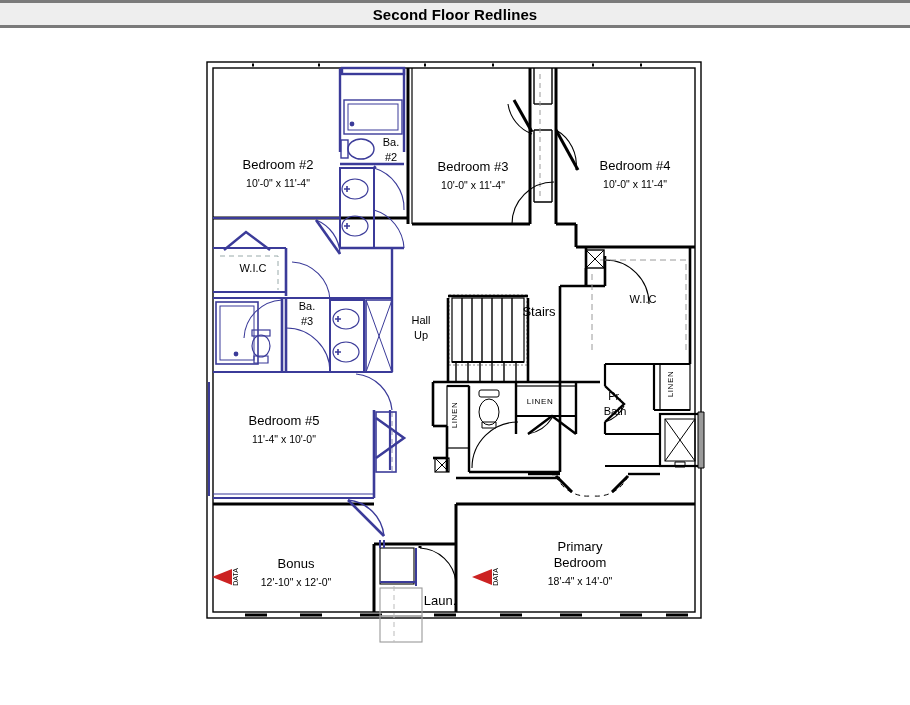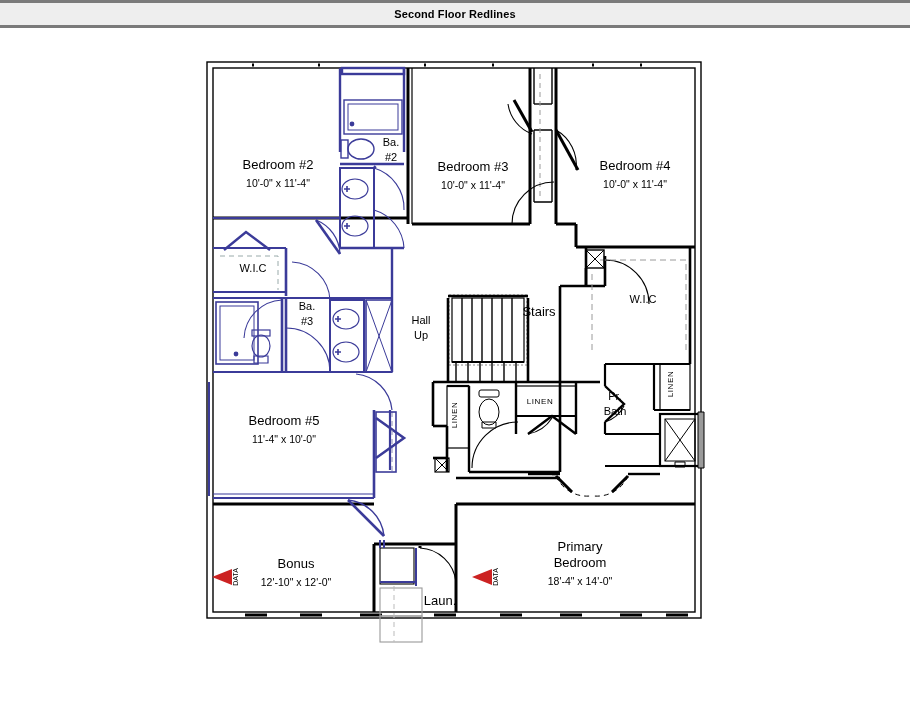--- a/index.html
+++ b/index.html
@@ -12,21 +12,21 @@
   
   #title-bar{
     position:absolute;left:0;top:0;width:910px;height:28px;
     background:#eeeeee;
     border-top:3px solid #7a7a7a;
     border-bottom:3px solid #7a7a7a;
     box-sizing:border-box;
     display:flex;align-items:center;justify-content:center;
   }
   #title-bar .t{
-    font-size:11px;font-weight:bold;color:#000;letter-spacing:.1px;
+    font-size:15px;font-weight:bold;color:#000;letter-spacing:.1px;
   }
   
   #plan-stage{
     position:absolute;left:0;top:34px;width:910px;height:671px;
     background:#ffffff;
   }
   #plan-svg{display:block;}
   .lbl{
     font-family:"Liberation Sans", sans-serif;
     fill:#000;

